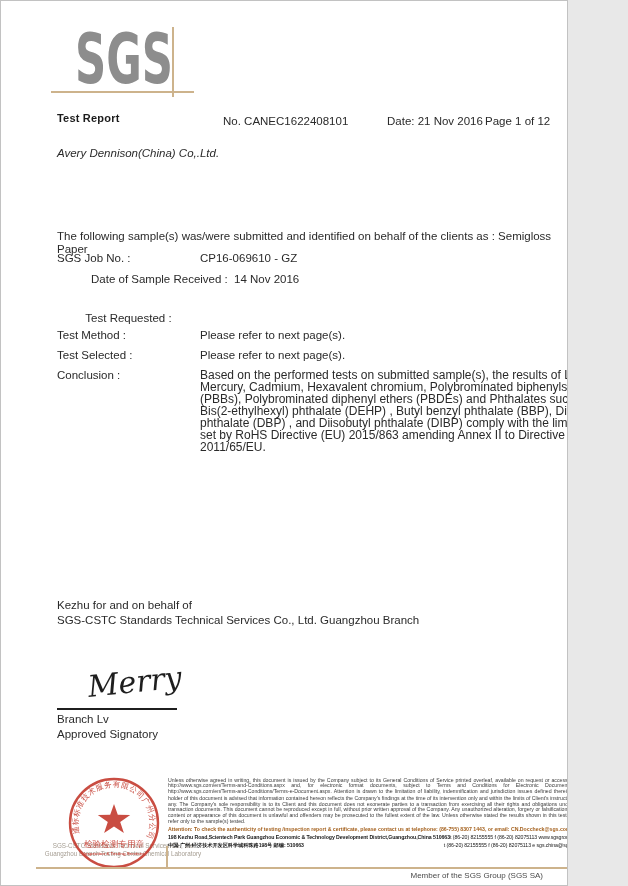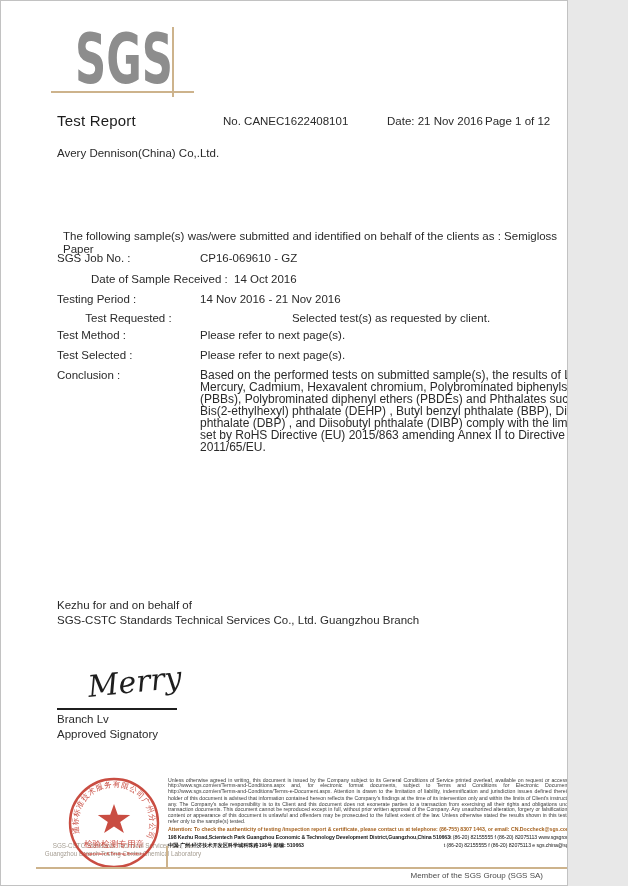--- a/index.html
+++ b/index.html
@@ -3,21 +3,21 @@
 <meta charset="utf-8">
 <style>
   html,body{margin:0;padding:0;background:#e8e8e8;}
   .page{
     position:relative; width:568px; height:886px; background:#ffffff;
     border:1px solid #c2c2c2; box-sizing:border-box; overflow:hidden;
     font-family:"Liberation Sans", sans-serif; color:#2a2a2a;
   }
   .abs{position:absolute;}
   .t11{font-size:11.5px; line-height:13px;}
-  .title{font-size:15px; font-weight:normal; color:#1c1c1c; letter-spacing:.2px;}
+  .title{font-size:11px; font-weight:bold; color:#1c1c1c; letter-spacing:.2px;}
   .crop{background:#cdb38c;}
   .frow{position:absolute; left:56px; width:525px; display:flex;}
   .flabel{width:143px; flex:none;}
   .fvalue{flex:1;}
   .concl{width:398px; line-height:12px; font-size:12px;}
   .sigline{background:#1f1f1f;}
   .labname{color:#a59d92; font-size:6.3px; line-height:8px; text-align:center;}
   .fineprint-outer{left:167px; top:776px; width:414px; height:92px;}
   .fineprint-inner{width:637px; transform:scale(0.65); transform-origin:top left;}
   .disclaimer{font-size:8px; line-height:9.2px; color:#3b3b3b; text-align:justify; margin:0;}
@@ -37,39 +37,34 @@
     <text x="16" y="62" font-family="DejaVu Sans, sans-serif" font-weight="bold" font-size="70" fill="#8d8d8d" textLength="98" lengthAdjust="spacingAndGlyphs">SGS</text>
   </svg>
   <div class="abs crop" style="left:50px; top:90px; width:143px; height:2px;"></div>
   <div class="abs crop" style="left:171px; top:26px; width:2px; height:70px;"></div>
 
   <div class="abs title" style="left:56px; top:111px;">Test Report</div>
   <div class="abs t11" style="left:222px; top:114px;">No. CANEC1622408101</div>
   <div class="abs t11" style="left:386px; top:114px;">Date: 21 Nov 2016</div>
   <div class="abs t11" style="left:484px; top:114px;">Page 1 of 12</div>
 
-  <div class="abs t11" style="left:56px; top:146px;">Avery Dennison(China) Co,.Ltd.</div>
+  <div class="abs t11" style="left:56px; top:146px;font-style:italic;">Avery Dennison(China) Co,.Ltd.</div>
 
-  <div class="abs t11" style="left:56px; top:229px;margin-left:6px;">The following sample(s) was/were submitted and identified on behalf of the clients as : Semigloss Paper</div>
+  <div class="abs t11" style="left:56px; top:229px;">The following sample(s) was/were submitted and identified on behalf of the clients as : Semigloss Paper</div>
 
   <div class="frow t11" style="top:251px;">
     <div class="flabel">SGS Job No. :</div>
     <div class="fvalue">CP16-069610 - GZ</div>
   </div>
   <div class="frow t11" style="top:272px;padding-left:34px;">
     <div class="flabel">Date of Sample Received :</div>
-    <div class="fvalue">14 Oct 2016</div>
-  </div>
-  <div class="frow t11" style="top:292px;">
-    <div class="flabel">Testing Period :</div>
-    <div class="fvalue">14 Nov 2016 - 21 Nov 2016</div>
+    <div class="fvalue">14 Nov 2016</div>
   </div>
   <div class="frow t11" style="top:311px;text-align:center;">
     <div class="flabel">Test Requested :</div>
-    <div class="fvalue">Selected test(s) as requested by client.</div>
   </div>
   <div class="frow t11" style="top:328px;">
     <div class="flabel">Test Method :</div>
     <div class="fvalue">Please refer to next page(s).</div>
   </div>
   <div class="frow t11" style="top:348px;">
     <div class="flabel">Test Selected :</div>
     <div class="fvalue">Please refer to next page(s).</div>
   </div>
 

